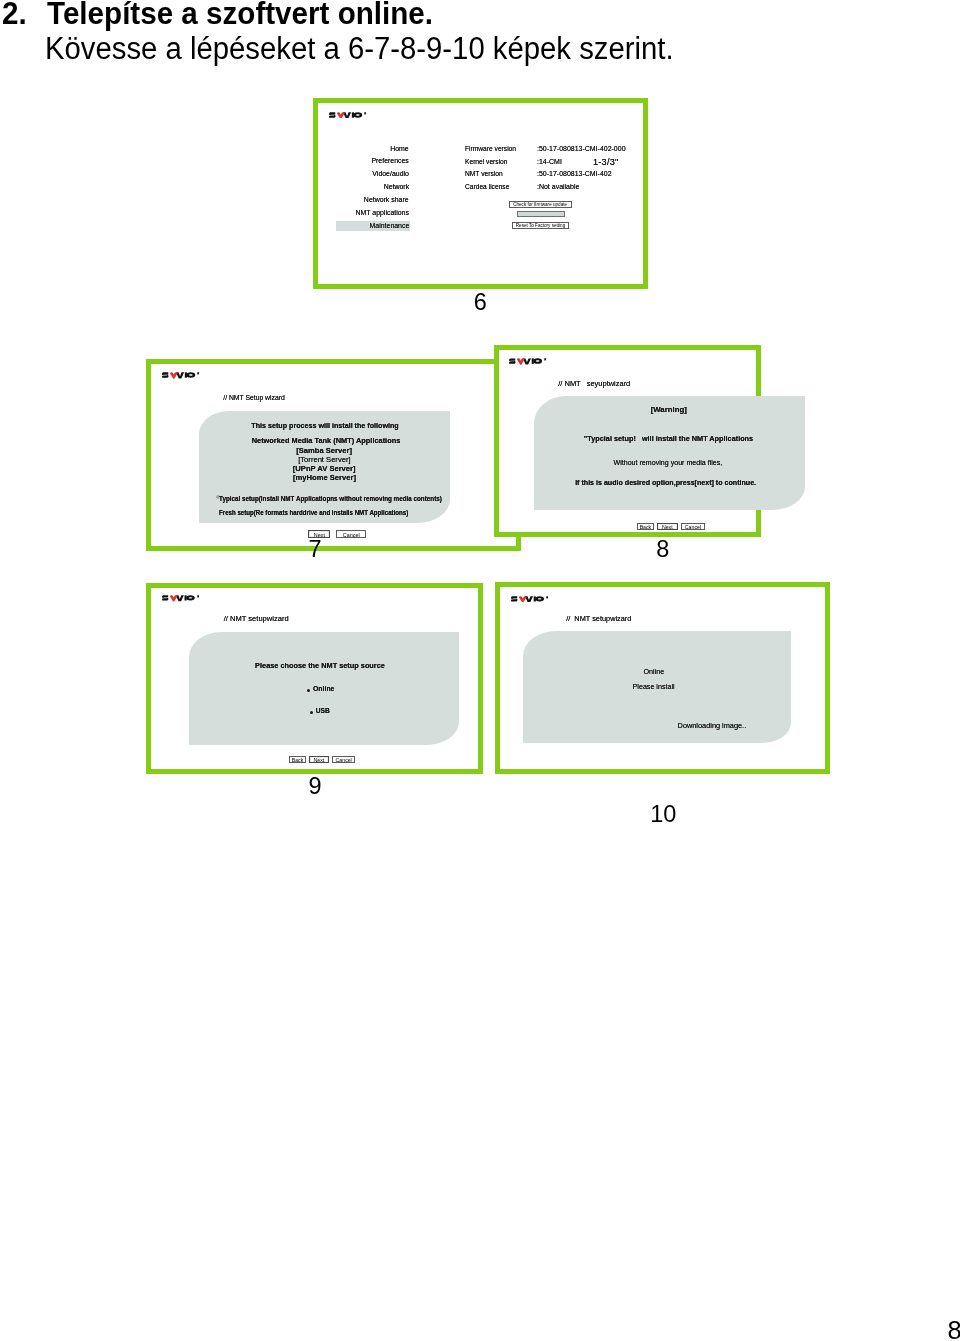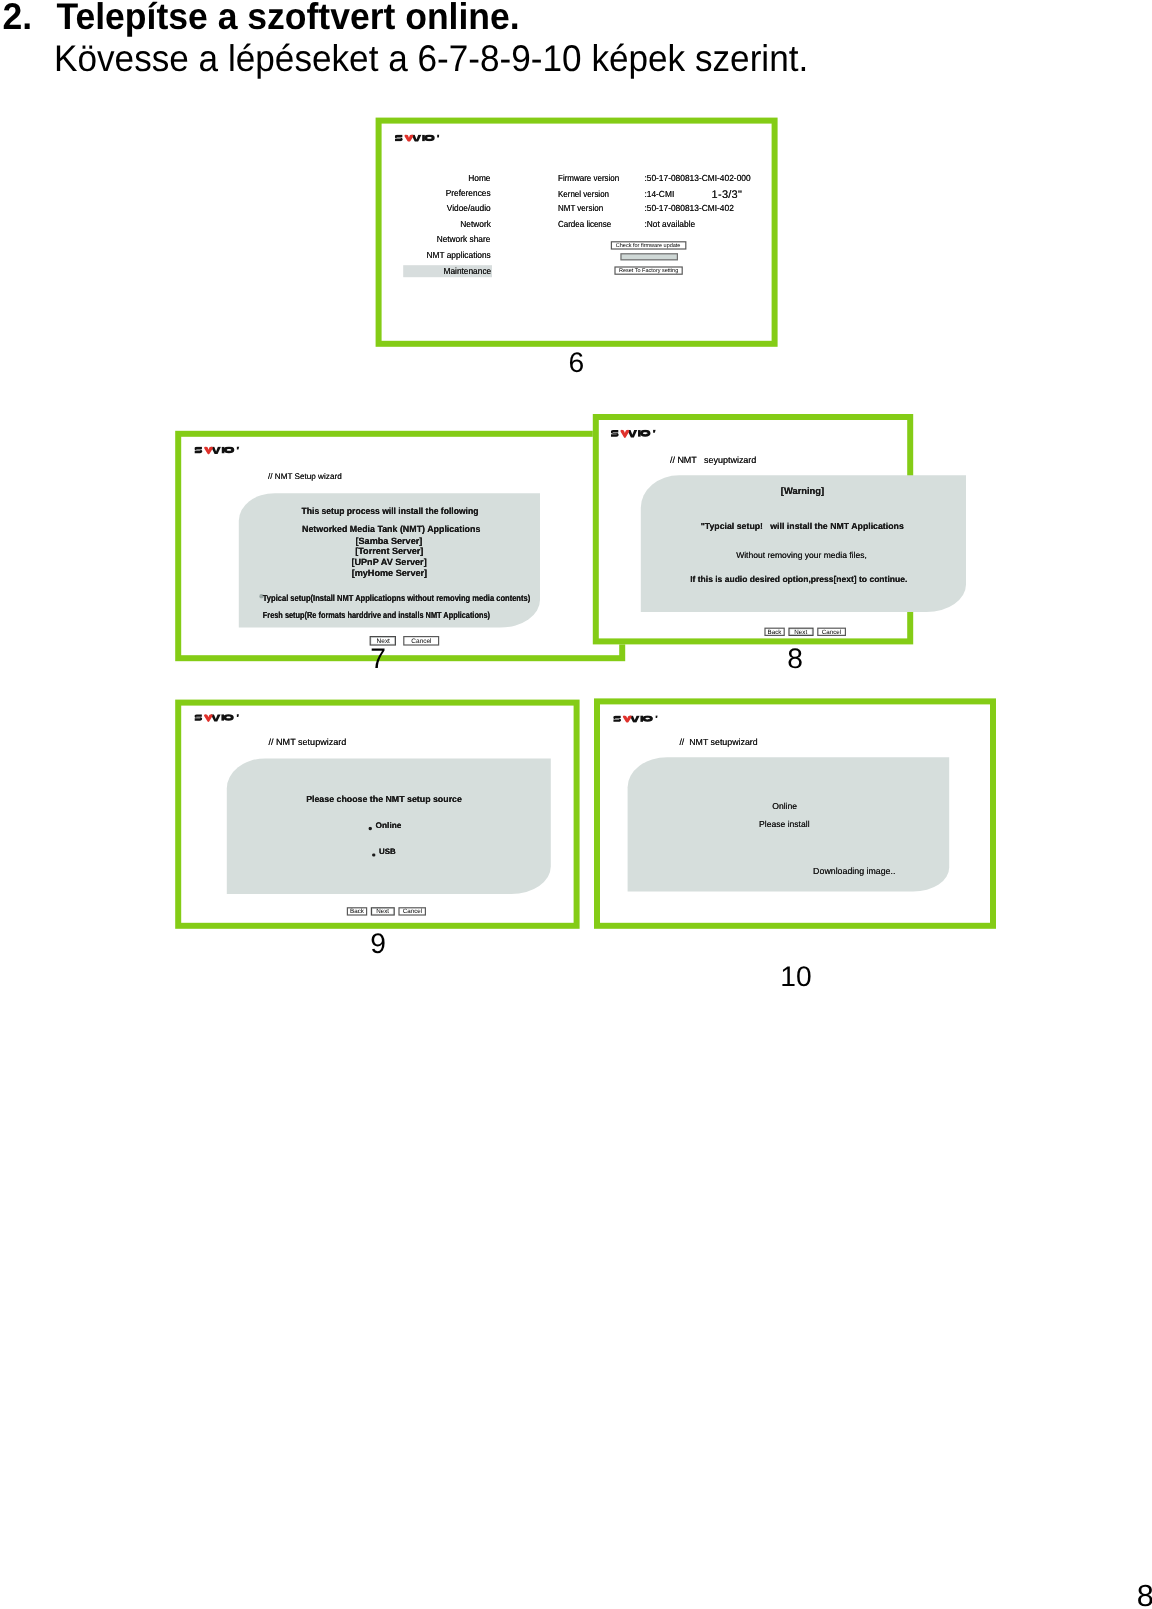--- a/index.html
+++ b/index.html
@@ -69,21 +69,21 @@
   .f6b1{left:190.6px;top:97.8px;width:63px;height:7.2px;font-size:4.6px;padding-top:1.2px;}
   .f6prog{position:absolute;left:198.5px;top:108.2px;width:48px;height:6.3px;background:#cfd8d6;border:1px solid #707070;box-sizing:border-box;}
   .f6b2{left:194px;top:119.2px;width:57px;height:6.8px;font-size:4.6px;padding-top:1px;}
 
   
   .f7title{left:72.3px;top:31.2px;font-size:6.8px;line-height:1;color:#1b1b1b;}
   .f7panel{left:47.5px;top:47.4px;width:251px;height:112px;border-radius:30px 0 33px 0 / 23px 0 23px 0;}
   .f7l1{left:174px;top:57.9px;font-size:7.6px;line-height:1;font-weight:bold;color:#1b1b1b;transform:translateX(-50%) scaleX(0.942);}
   .f7l2{left:174.6px;top:72.6px;font-size:7.6px;line-height:1;font-weight:bold;color:#1b1b1b;transform:translateX(-50%) scaleX(0.973);}
   .f7a1{left:173.1px;top:83.4px;font-size:7.6px;line-height:1;font-weight:bold;color:#1b1b1b;}
-  .f7a2{left:173.4px;top:92.3px;font-size:7.6px;line-height:1;font-weight:bold;color:#1b1b1b;}
+  .f7a2{left:173.4px;top:92.3px;font-size:7.6px;line-height:1;font-weight:normal;color:#1b1b1b;}
   .f7a3{left:173.2px;top:101.4px;font-size:7.6px;line-height:1;font-weight:bold;color:#1b1b1b;}
   .f7a4{left:173.5px;top:110.4px;font-size:7.6px;line-height:1;font-weight:bold;color:#1b1b1b;}
   .radio{position:absolute;width:3.8px;height:3.8px;line-height:0;}
   .radio svg{display:block;width:100%;height:100%;}
   .f7r1{left:64.8px;top:131.3px;}
   .f7o1{left:67.7px;top:130.6px;font-size:7.4px;line-height:1;font-weight:600;color:#1b1b1b;transform:scaleX(0.852);transform-origin:left top;}
   .f7o2{left:68.3px;top:144.8px;font-size:7.4px;line-height:1;font-weight:600;color:#1b1b1b;transform:scaleX(0.83);transform-origin:left top;}
   .f7bn{left:157.4px;top:166.4px;width:22px;height:7.5px;font-size:5.4px;padding-top:1.2px;}
   .f7bc{left:185.2px;top:166.4px;width:30px;height:7.5px;font-size:5.4px;padding-top:1.2px;}
 

